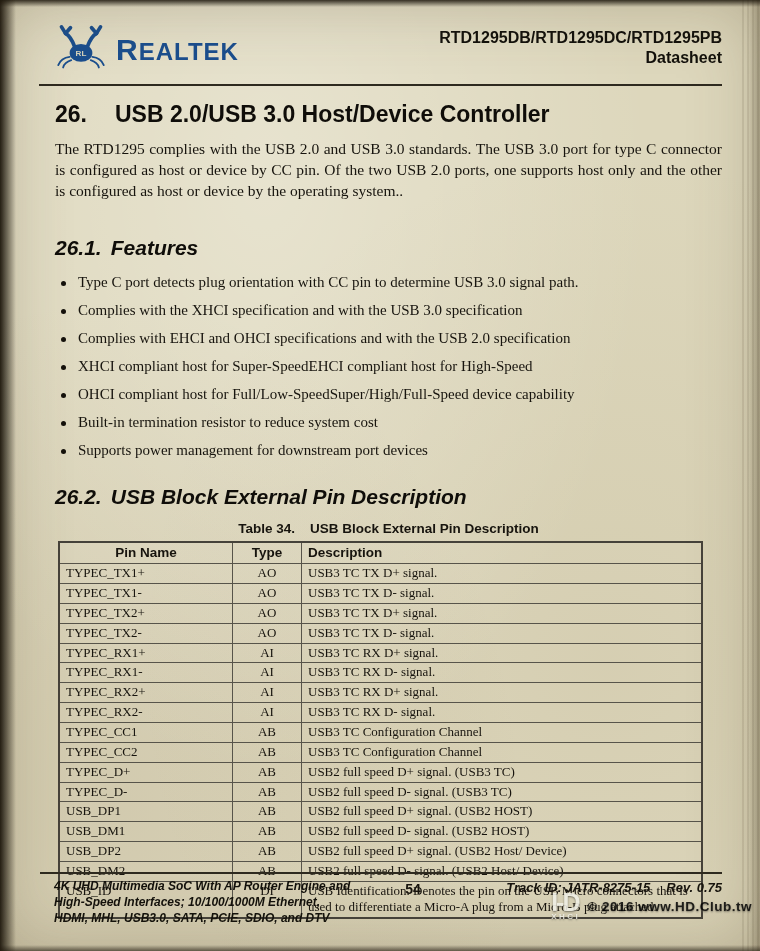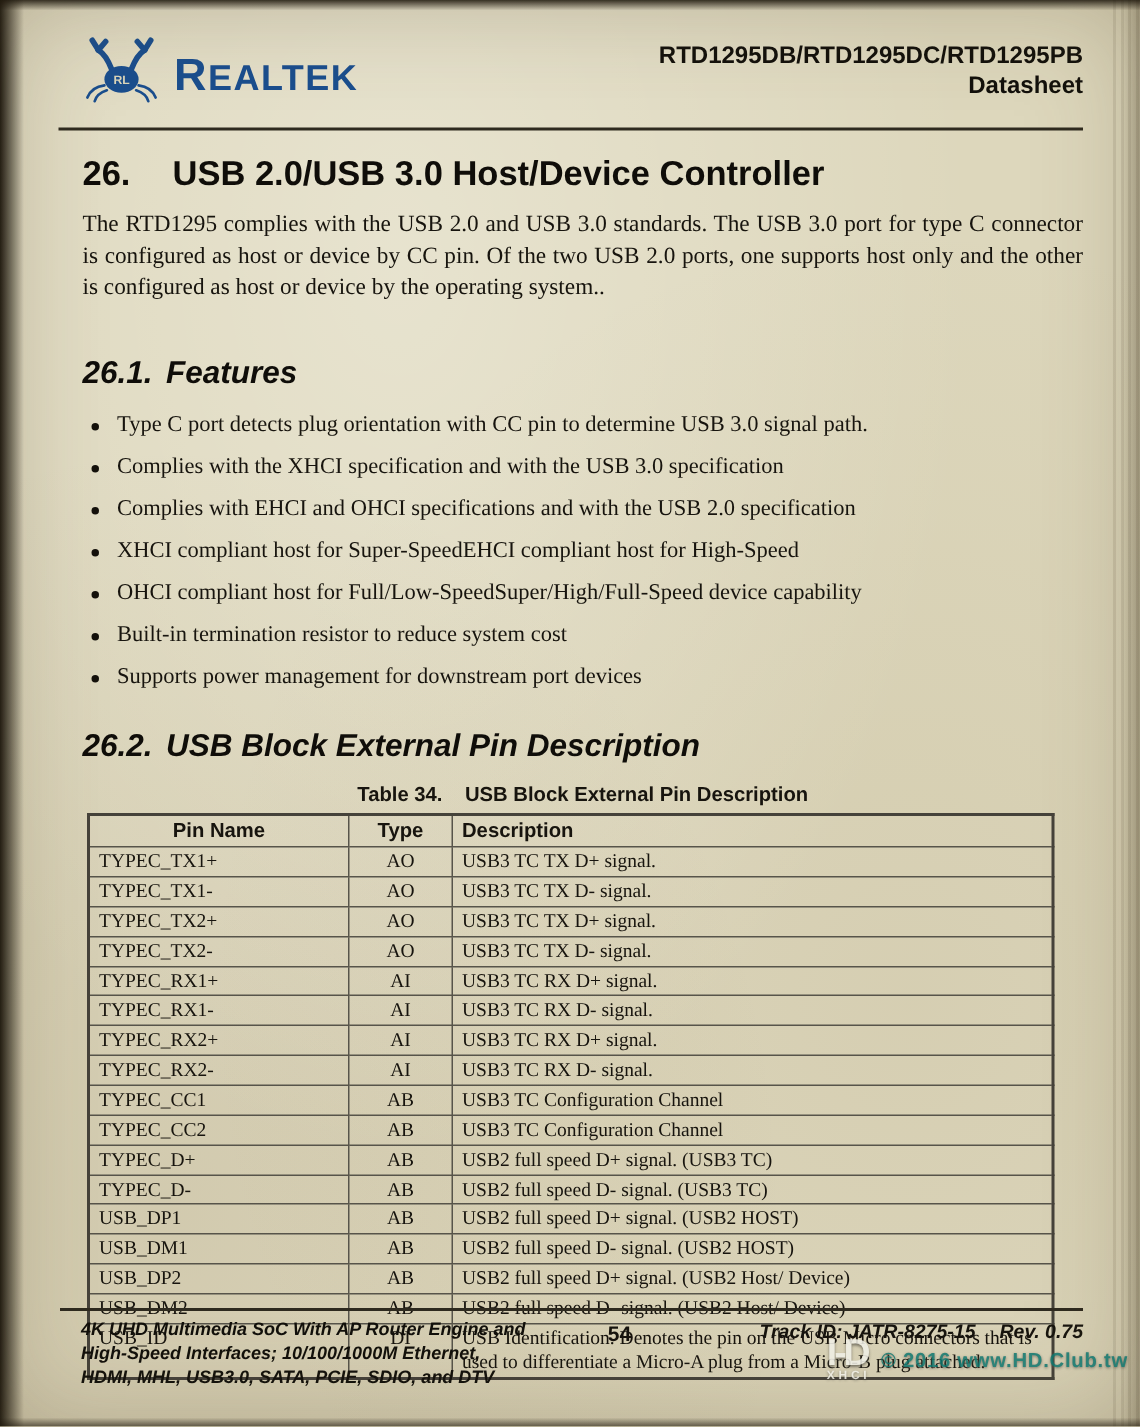--- a/index.html
+++ b/index.html
@@ -68,21 +68,21 @@
   .foot-left { flex:0 0 330px; padding-left:14px; font-family:"Liberation Sans", sans-serif; font-style:italic; font-weight:bold; font-size:12px; line-height:1.32; color:#12100b; }
   .foot-center { flex:1; text-align:center; font-family:"Liberation Sans", sans-serif; font-weight:bold; font-size:14px; padding-top:2px; }
   .foot-right { flex:0 0 280px; text-align:right; font-family:"Liberation Sans", sans-serif; font-style:italic; font-weight:bold; font-size:13px; padding-top:1px; }
   .foot-right .rev { margin-left:16px; }
 
   
   .watermark { position:absolute; right:8px; top:893px; display:flex; align-items:center; gap:7px; z-index:10; }
   .hd-logo { font-family:"Liberation Sans", sans-serif; font-weight:bold; color:#f0efe6; opacity:.88; text-shadow:0 1px 2px rgba(95,92,80,.9); line-height:.78; text-align:left; }
   .hd-main { font-size:25px; letter-spacing:-2px; }
   .hd-sub { font-size:8px; letter-spacing:2.5px; margin-top:1px; }
-  .wm-text { font-family:"Liberation Sans", sans-serif; font-weight:bold; font-size:13.5px; color:#0f766e; opacity:.85; text-shadow:0 1px 2px rgba(95,92,80,.9); letter-spacing:.5px; }
+  .wm-text { font-family:"Liberation Sans", sans-serif; font-weight:bold; font-size:13.5px; color:#000000; opacity:.85; text-shadow:0 1px 2px rgba(95,92,80,.9); letter-spacing:.5px; }
 </style>
 </head>
 <body>
 
 <div class="page">
 
   <div class="doc-header">
     <div class="brand">
       <span>
         <svg width="52" height="48" viewBox="0 0 64 58" aria-hidden="true">

